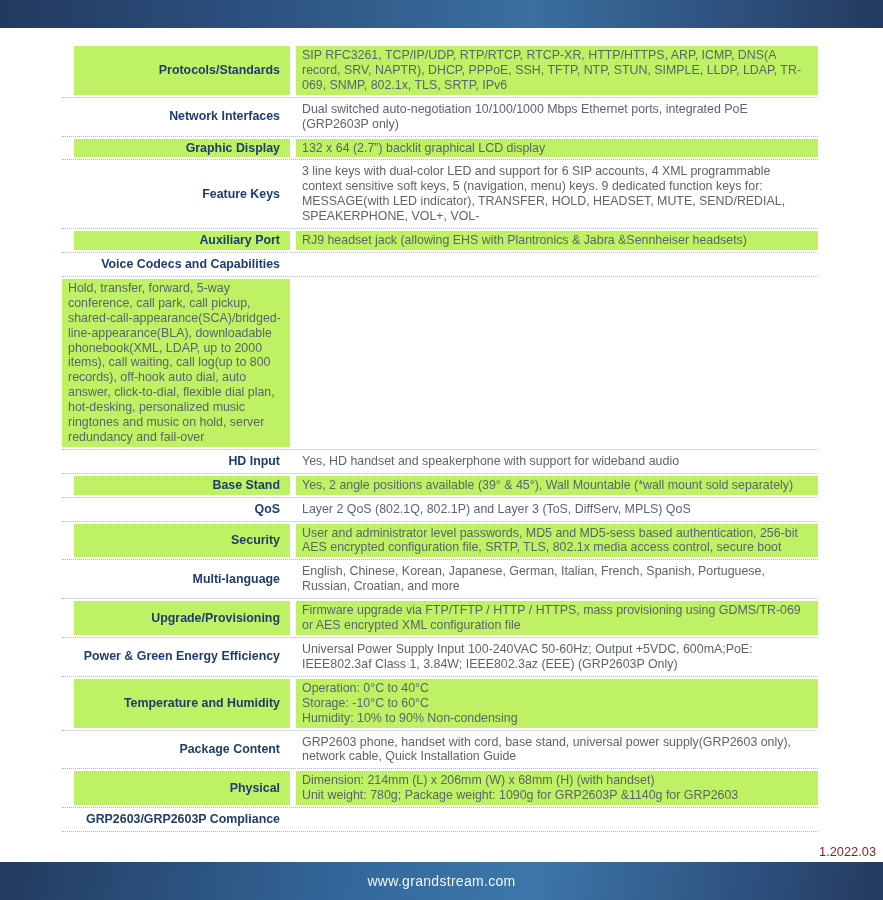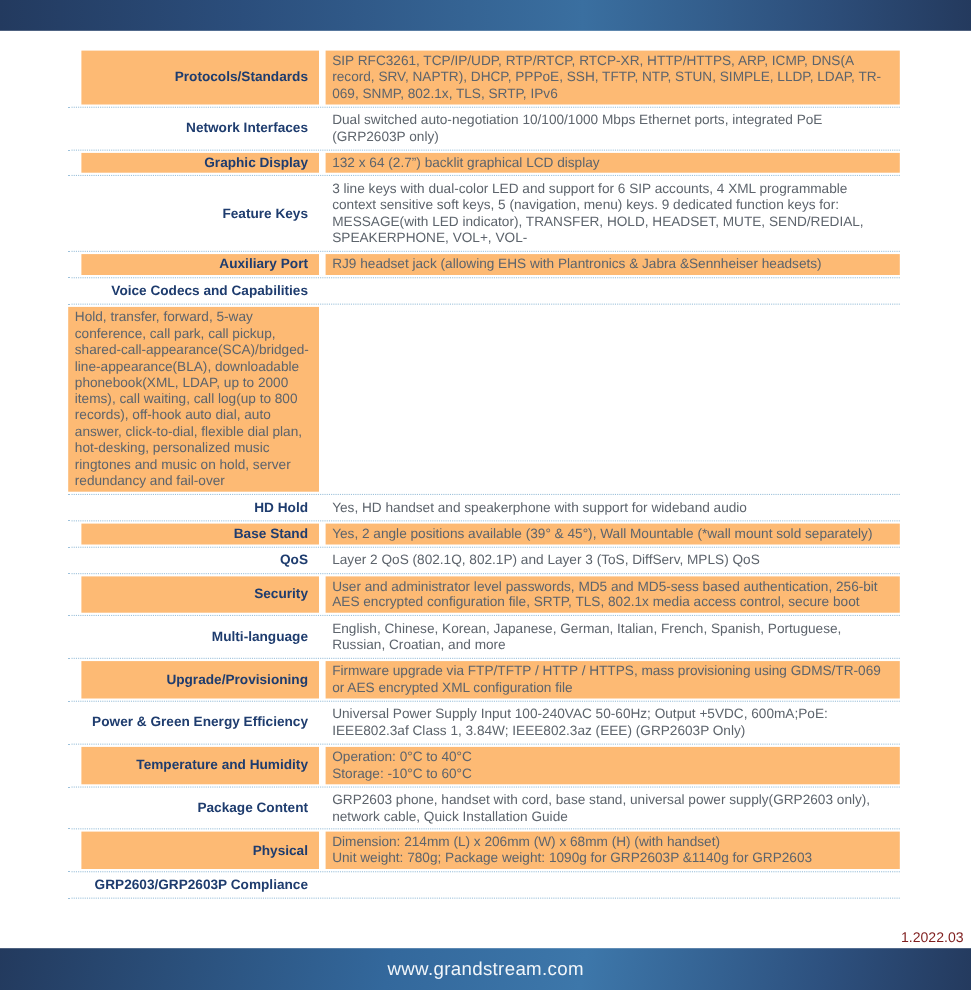--- a/index.html
+++ b/index.html
@@ -39,21 +39,21 @@
     bottom: -3px;
     border-top: 1px dotted #9cc0da;
   }
   .cell {
     display: flex;
     align-items: center;
     padding: 2px 6px;
     font-size: 12.4px;
     line-height: 14.9px;
   }
-  .row.alt .cell { background: #fdba74; }
+  .row.alt .cell { background: #bef264; }
   .cell.label {
     justify-content: flex-end;
     text-align: right;
     font-weight: bold;
     color: #1e3c6e;
     padding-right: 10px;
     margin-left: 12px;
   }
   .cell.value {
     color: #5d646c;
@@ -71,21 +71,21 @@
     position: absolute;
     bottom: 0; left: 0;
     width: 883px; height: 38px;
     background: linear-gradient(100deg, #233a5e 0%, #33689c 40%, #3d77aa 60%, #2d507e 85%, #243a5e 100%);
     display: flex;
     align-items: center;
     justify-content: center;
   }
   .footer span {
     color: #f2f6fa;
-    font-size: 17px;
+    font-size: 14px;
     letter-spacing: 0.3px;
   }
 </style>
 </head>
 <body>
 
 <div class="page">
   <div class="top-band"></div>
 
   <div class="spec-table">
@@ -121,21 +121,21 @@
       </div>
       <div class="row">
         <div class="cell label">Voice Codecs and Capabilities</div>
       </div>
       <div class="row alt">
         <div class="cell value">
           <div>Hold, transfer, forward, 5-way conference, call park, call pickup, shared-call-appearance(SCA)/bridged-line-appearance(BLA), downloadable phonebook(XML, LDAP, up to 2000 items), call waiting, call log(up to 800 records), off-hook auto dial, auto answer, click-to-dial, flexible dial plan, hot-desking, personalized music ringtones and music on hold, server redundancy and fail-over</div>
         </div>
       </div>
       <div class="row">
-        <div class="cell label">HD Hold</div>
+        <div class="cell label">HD Input</div>
         <div class="cell value">
           <div>Yes, HD handset and speakerphone with support for wideband audio</div>
         </div>
       </div>
       <div class="row alt">
         <div class="cell label">Base Stand</div>
         <div class="cell value">
           <div>Yes, 2 angle positions available (39° &amp; 45°), Wall Mountable (*wall mount sold separately)</div>
         </div>
       </div>
@@ -168,20 +168,21 @@
         <div class="cell value">
           <div>Universal Power Supply Input 100-240VAC 50-60Hz; Output +5VDC, 600mA;PoE: IEEE802.3af Class 1, 3.84W; IEEE802.3az (EEE) (GRP2603P Only)</div>
         </div>
       </div>
       <div class="row alt">
         <div class="cell label">Temperature and Humidity</div>
         <div class="cell value">
           <div>
             <div>Operation: 0°C to 40°C</div>
             <div>Storage: -10°C to 60°C</div>
+            <div>Humidity: 10% to 90% Non-condensing</div>
           </div>
         </div>
       </div>
       <div class="row">
         <div class="cell label">Package Content</div>
         <div class="cell value">
           <div>GRP2603 phone, handset with cord, base stand, universal power supply(GRP2603 only), network cable, Quick Installation Guide</div>
         </div>
       </div>
       <div class="row alt">

